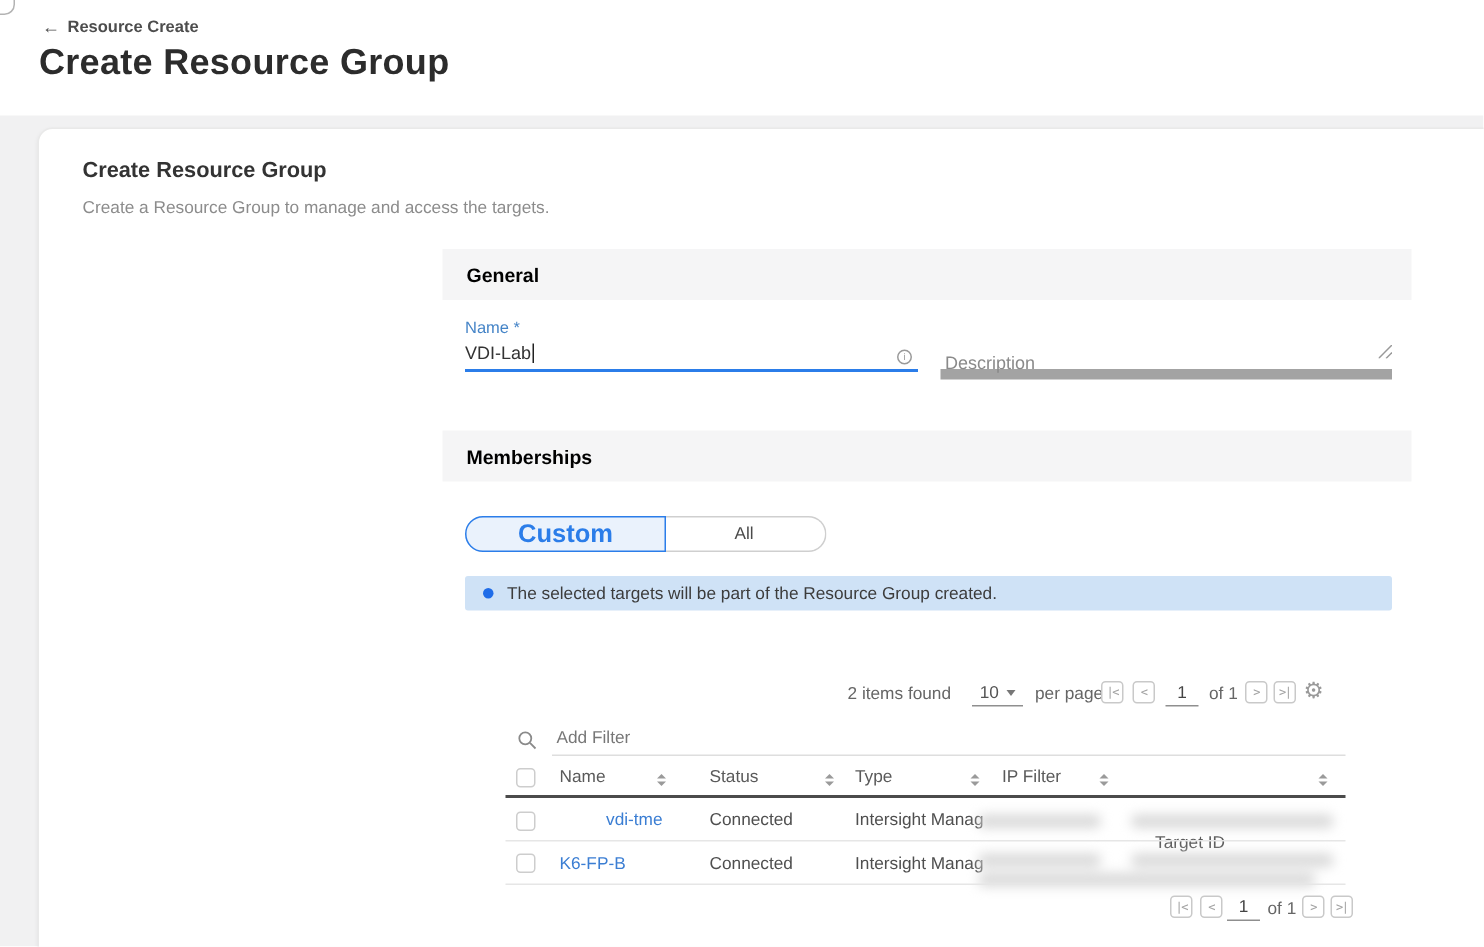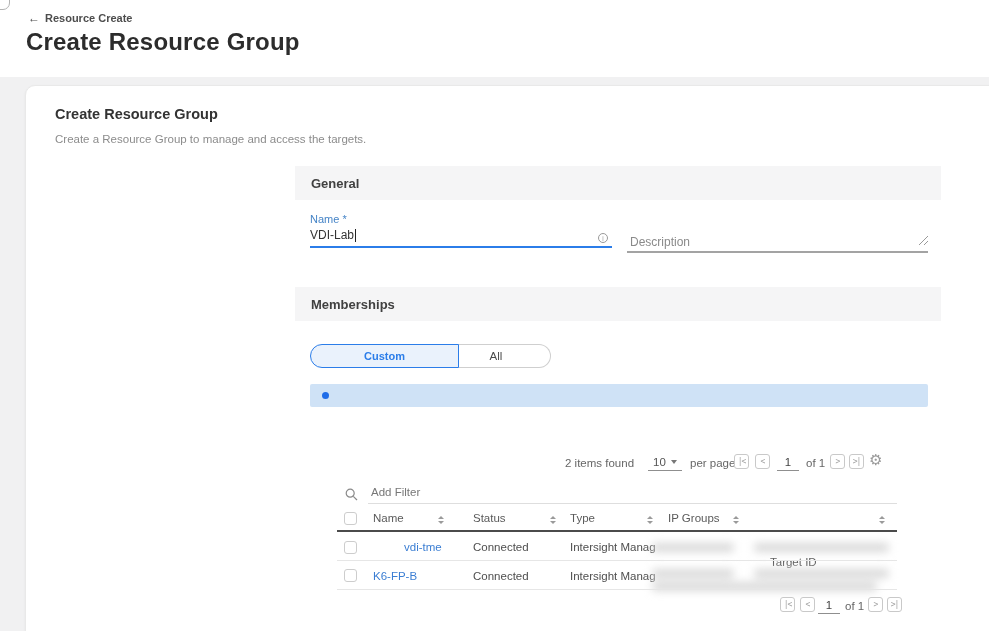--- a/index.html
+++ b/index.html
@@ -23,41 +23,41 @@
   
   .page-bg { left:0; top:77px; width:989px; height:554px; background:#f1f1f2; }
   .card { left:25px; top:85px; width:990px; height:580px; background:#fff;
     border:1px solid #e9e9e9; border-radius:10px; box-shadow:0 1px 3px rgba(0,0,0,.05); }
 
   .card-heading { left:55px; top:106px; font-size:14.5px; font-weight:700; color:#333; }
   .card-sub { left:55px; top:133px; font-size:11.5px; color:#8c8c8c; }
 
   
   .section-bar { width:646px; height:34px; background:#f5f5f6; display:flex; align-items:center;
-    padding-left:16px; font-size:13px; font-weight:700; color:#404040; }
+    padding-left:16px; font-size:13px; font-weight:700; color:#000000; }
   .section-general { left:295px; top:166px; }
   .section-memberships { left:295px; top:287px; }
 
   
   .name-label { left:310px; top:213px; font-size:11px; color:#4584c7; }
   .name-value { left:310px; top:228px; font-size:12px; color:#333; display:flex; align-items:center; }
   .caret { display:inline-block; width:1px; height:13px; background:#222; margin-left:1px; }
   .name-underline { left:310px; top:246px; width:302px; height:2px; background:#2b7de9; }
   .info-circle { left:598px; top:233px; width:10px; height:10px; border:1px solid #9a9a9a;
     border-radius:50%; font-size:6.5px; color:#9a9a9a; display:flex; align-items:center; justify-content:center; }
 
   
-  .desc-field { left:627px; top:226px; width:301px; height:27px; border-bottom:2px solid #a3a3a3; cursor:text; }
+  .desc-field { left:627px; top:226px; width:301px; height:27px; border-bottom:7px solid #a3a3a3; cursor:text; }
   .desc-placeholder { position:absolute; left:3px; top:9px; font-size:12px; color:#8a8a8a; }
   .resize-handle { position:absolute; right:0; bottom:2px; }
 
   
-  .toggle-custom { left:310px; top:344px; width:149px; height:24px; background:#eaf2fc;
+  .toggle-custom { left:310px; top:344px; width:134px; height:24px; background:#eaf2fc;
     border:1.5px solid #2b7de9; border-radius:12px 0 0 12px; color:#2b7de9; font-weight:700;
-    font-size:11px; display:flex; align-items:center; justify-content:center; cursor:pointer; z-index:3; }
+    font-size:17px; display:flex; align-items:center; justify-content:center; cursor:pointer; z-index:3; }
   .toggle-all { left:442px; top:344px; width:109px; height:24px; background:#fff;
     border:1px solid #cfcfcf; border-left:none; border-radius:0 12px 12px 0; color:#4a4a4a;
     font-size:11.5px; display:flex; align-items:center; justify-content:center; cursor:pointer; }
 
   
   .banner { left:310px; top:384px; width:618px; height:23px; background:#cfe2f6; border-radius:2px;
     display:flex; align-items:center; padding-left:12px; gap:9px; }
   .banner-dot { width:7px; height:7px; border-radius:50%; background:#1f6ce8; flex:none; }
   .banner-text { font-size:11.5px; color:#3c3c3c; }
 
@@ -139,20 +139,21 @@
 
 <div class="abs section-bar section-memberships">
   <span>Memberships</span>
 </div>
 
 <div class="abs toggle-custom">Custom</div>
 <div class="abs toggle-all">All</div>
 
 <div class="abs banner">
   <span class="banner-dot"></span>
+  <span class="banner-text">The selected targets will be part of the Resource Group created.</span>
 </div>
 
 <div class="abs txt-sm items-found">2 items found</div>
 <div class="abs per-page-select">
   <span>10</span>
   <span class="chev-down"></span>
 </div>
 <div class="abs txt-sm per-page-label">per page</div>
 
 <div class="pg-btn" style="left:734px; top:454px;">|&lt;</div>
@@ -172,21 +173,21 @@
 <div class="abs filter-placeholder">Add Filter</div>
 <div class="abs filter-underline"></div>
 
 <div class="checkbox" style="left:344px; top:512px;"></div>
 <div class="th" style="left:373px;">Name</div>
 <div class="sort-icon" style="left:437px;"></div>
 <div class="th" style="left:473px;">Status</div>
 <div class="sort-icon" style="left:549px;"></div>
 <div class="th" style="left:570px;">Type</div>
 <div class="sort-icon" style="left:646px;"></div>
-<div class="th" style="left:668px;">IP Groups</div>
+<div class="th" style="left:668px;">IP Filter</div>
 <div class="sort-icon" style="left:732px;"></div>
 <div class="th" style="left:770px;margin-top:44px;">Target ID</div>
 <div class="sort-icon" style="left:878px;"></div>
 <div class="abs th-border"></div>
 
 <div>
   <div class="checkbox" style="left:344px; top:541px;"></div>
   <div class="cell cell-link" style="left:356px; top:541px;margin-left:48px;">vdi-tme</div>
   <div class="cell" style="left:473px; top:541px;">Connected</div>
   <div class="cell cell-clip" style="left:570px; top:541px;">Intersight Manag</div>

